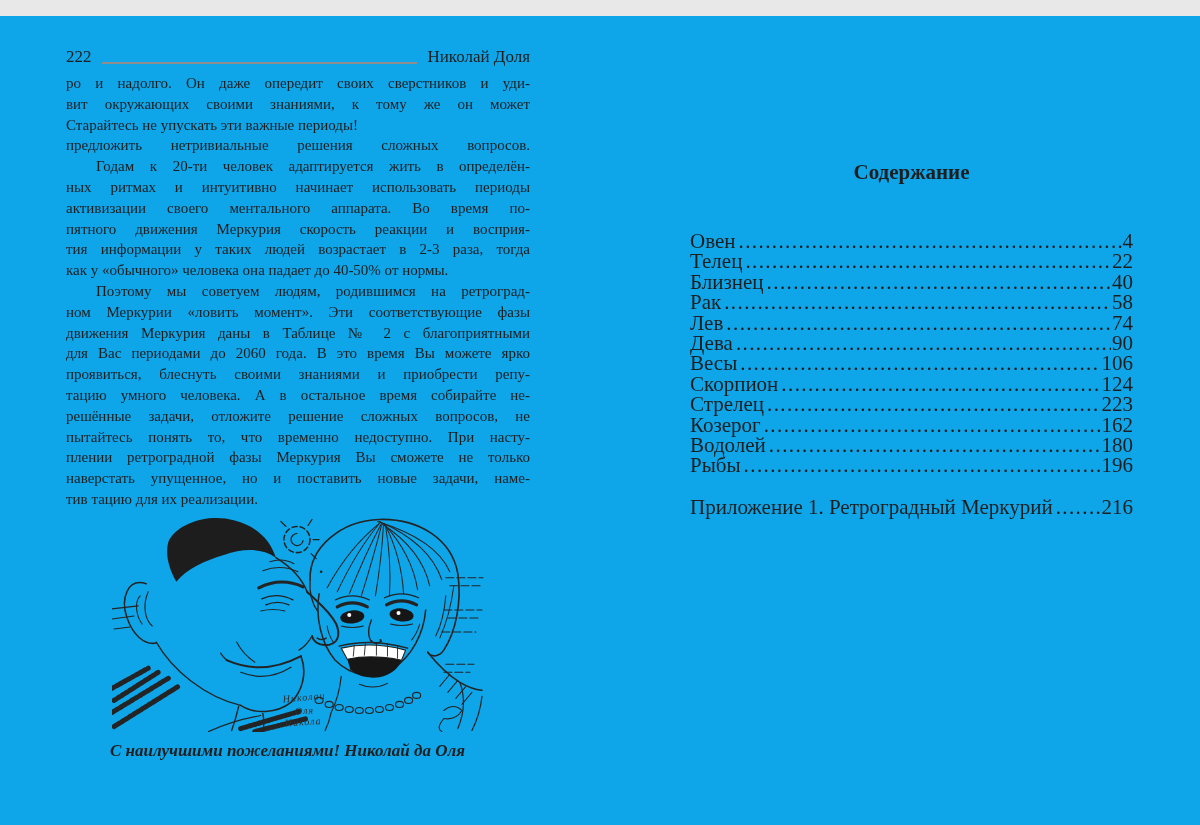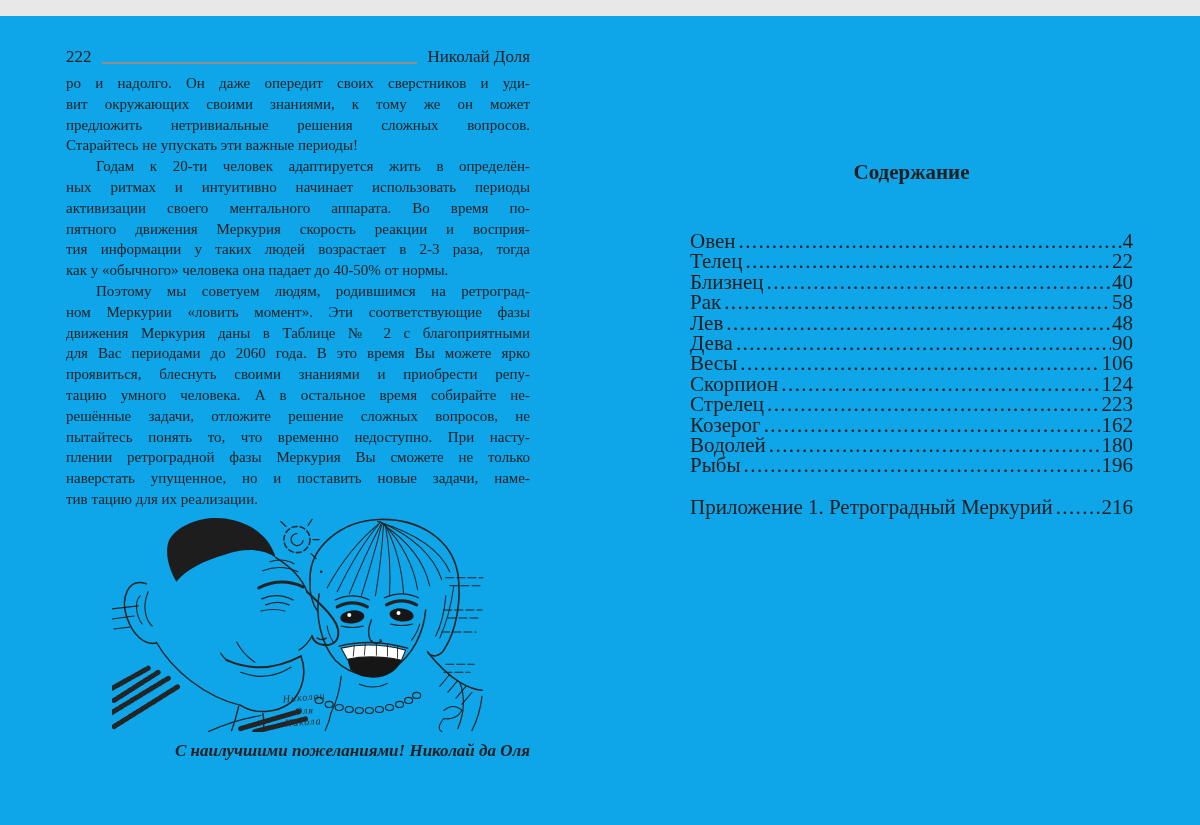--- a/index.html
+++ b/index.html
@@ -24,21 +24,21 @@
   }
   .text-line { text-align:justify; text-align-last:justify; }
   .text-line.para-end { text-align-last:left; }
   .text-line.indent { text-indent:30px; }
 
   .figure { position:absolute; left:112px; top:497px; width:372px; height:219px; }
   .figure svg { display:block; width:100%; height:100%; }
 
   .caption {
     position:absolute; left:66px; top:725px; width:464px; box-sizing:border-box;
-    padding-left:44px; text-align:right;
+    padding-left:44px; text-align:left;
     font-size:17px; font-style:italic; font-weight:bold;
   }
 
   
   .right-page { position:absolute; left:690px; top:0; width:443px; height:825px; }
   .toc-title {
     position:absolute; top:144px; left:0; width:100%;
     text-align:center; font-size:21px; font-weight:bold;
   }
   .toc { position:absolute; top:215px; left:0; width:100%; font-size:21px; }
@@ -60,22 +60,22 @@
   <div class="running-header">
     <span>222</span>
     <span class="rule"></span>
     <span class="author">Николай Доля</span>
   </div>
 
   <div class="body-text">
     <div>
       <div class="text-line">ро и надолго. Он даже опередит своих сверстников и уди-</div>
       <div class="text-line">вит окружающих своими знаниями, к тому же он может</div>
+      <div class="text-line para-end">Старайтесь не упускать эти важные периоды!</div>
       <div class="text-line">предложить нетривиальные решения сложных вопросов.</div>
-      <div class="text-line para-end">Старайтесь не упускать эти важные периоды!</div>
     </div>
     <div>
       <div class="text-line indent">Годам к 20-ти человек адаптируется жить в определён-</div>
       <div class="text-line">ных ритмах и интуитивно начинает использовать периоды</div>
       <div class="text-line">активизации своего ментального аппарата. Во время по-</div>
       <div class="text-line">пятного движения Меркурия скорость реакции и восприя-</div>
       <div class="text-line">тия информации у таких людей возрастает в 2-3 раза, тогда</div>
       <div class="text-line para-end">как у «обычного» человека она падает до 40-50% от нормы.</div>
     </div>
     <div>
@@ -218,21 +218,21 @@
         <span class="toc-page">40</span>
       </div>
       <div class="toc-row">
         <span class="toc-label">Рак</span>
         <span class="toc-dots"></span>
         <span class="toc-page">58</span>
       </div>
       <div class="toc-row">
         <span class="toc-label">Лев</span>
         <span class="toc-dots"></span>
-        <span class="toc-page">48</span>
+        <span class="toc-page">74</span>
       </div>
       <div class="toc-row">
         <span class="toc-label">Дева</span>
         <span class="toc-dots"></span>
         <span class="toc-page">90</span>
       </div>
       <div class="toc-row">
         <span class="toc-label">Весы</span>
         <span class="toc-dots"></span>
         <span class="toc-page">106</span>

